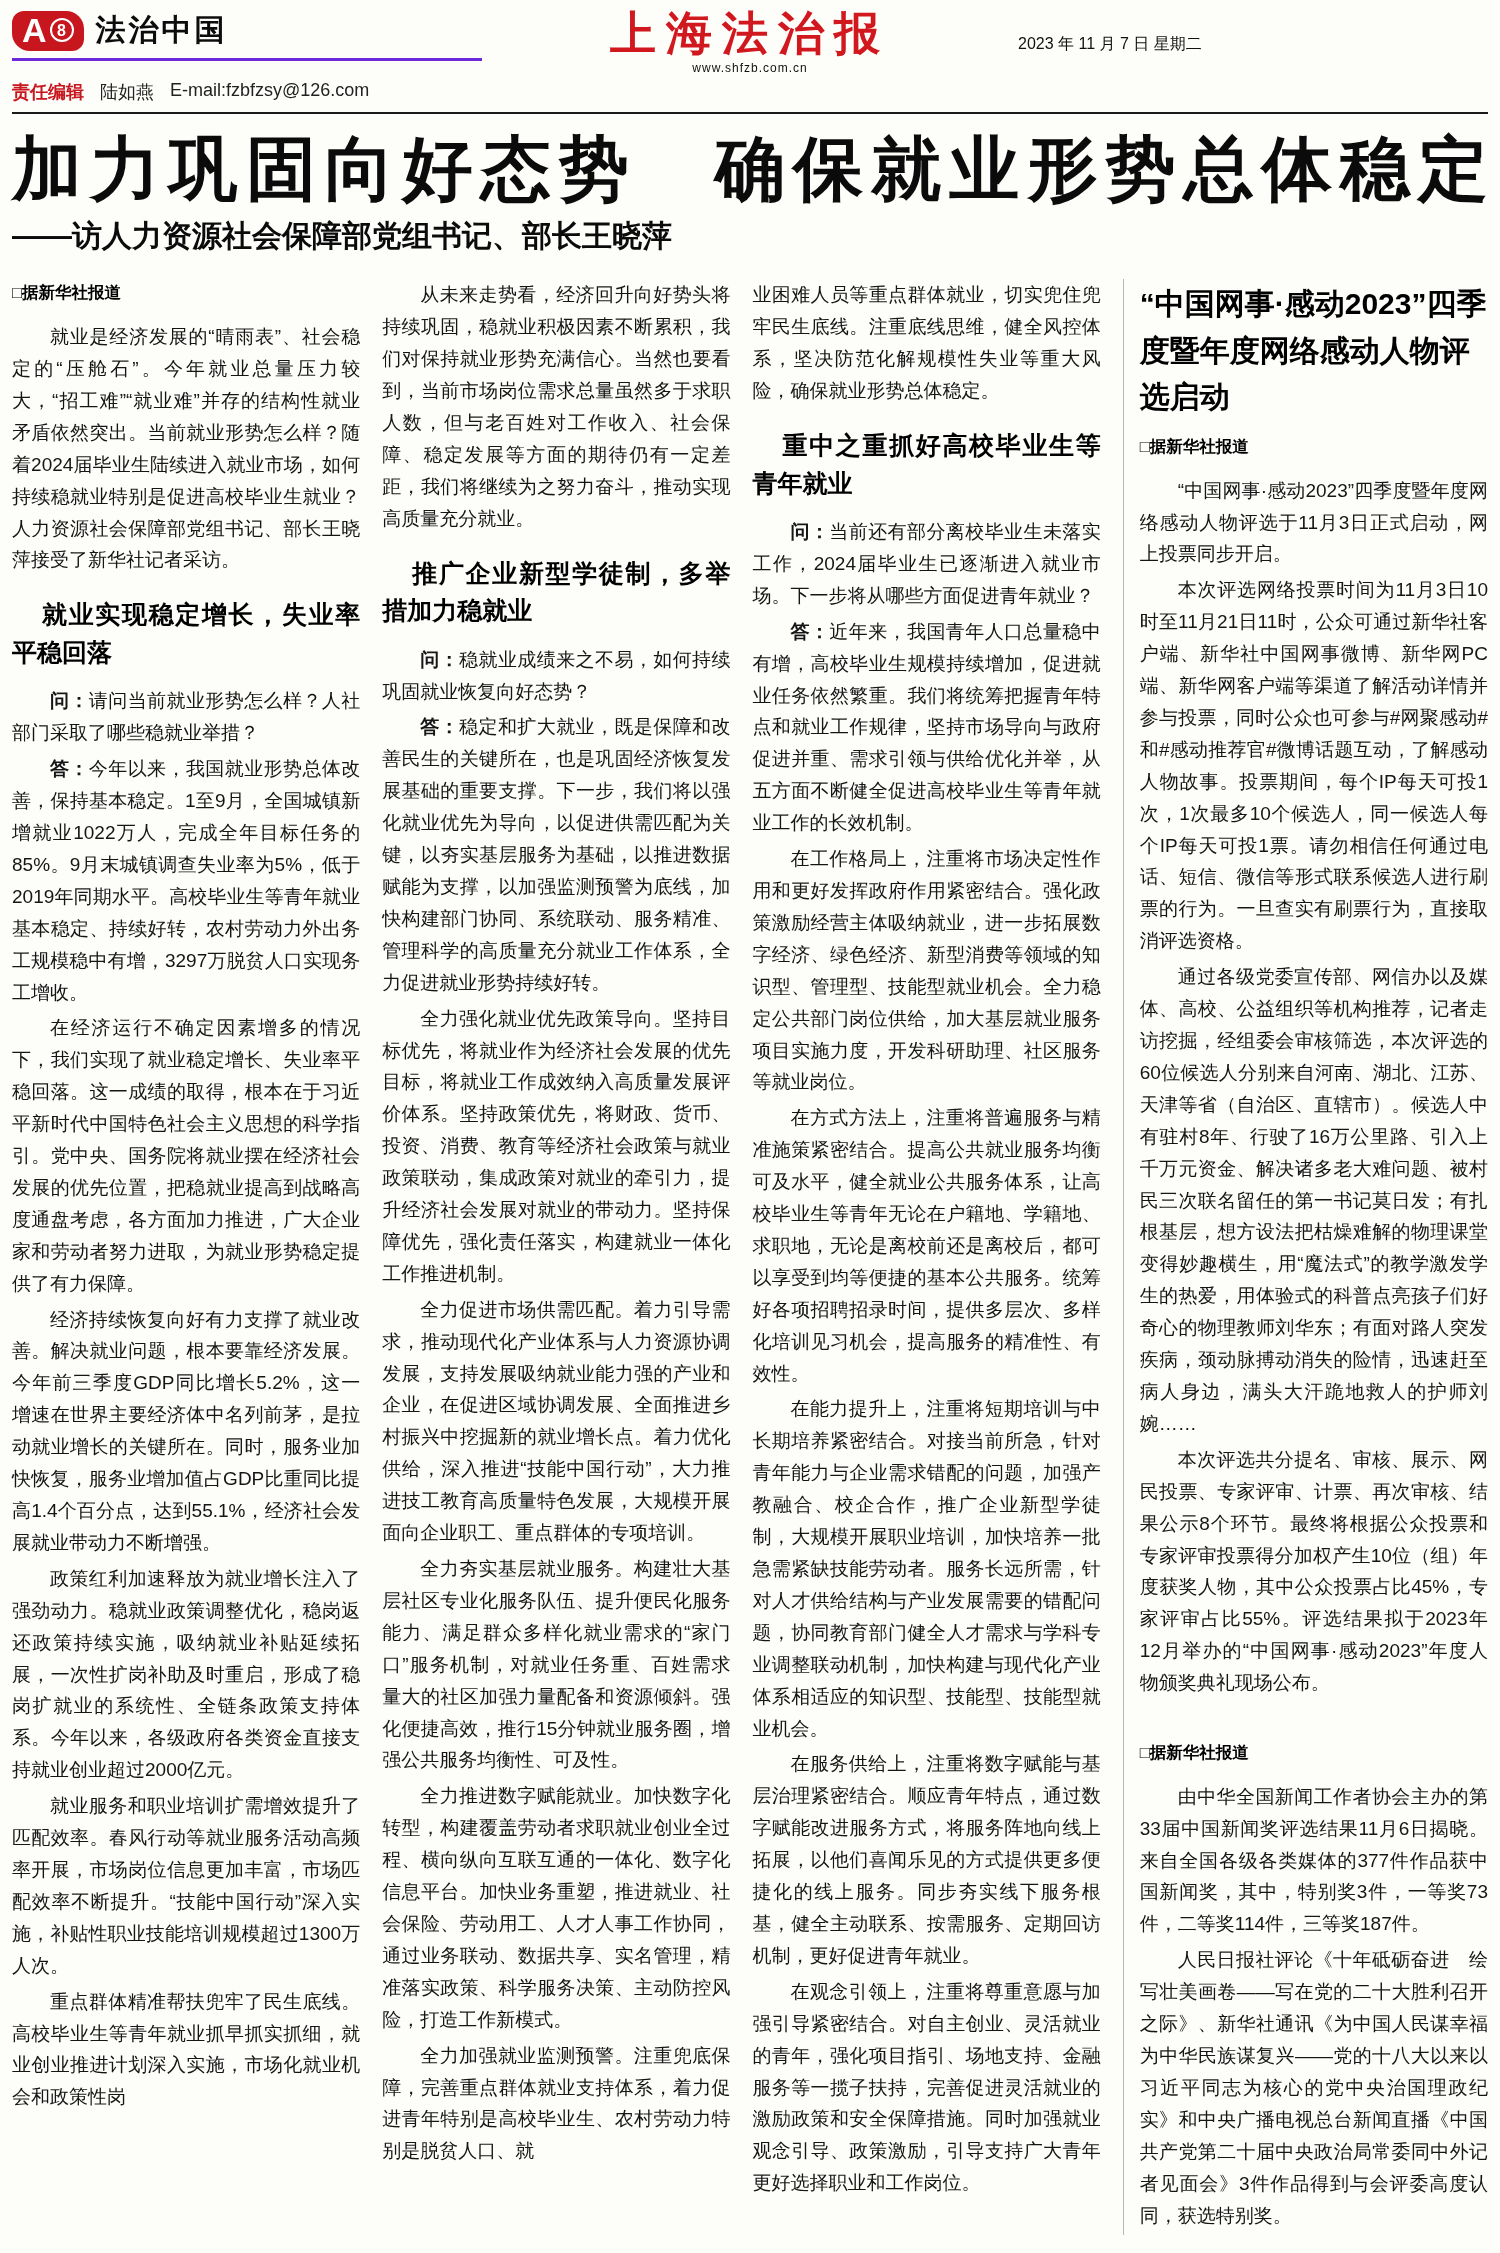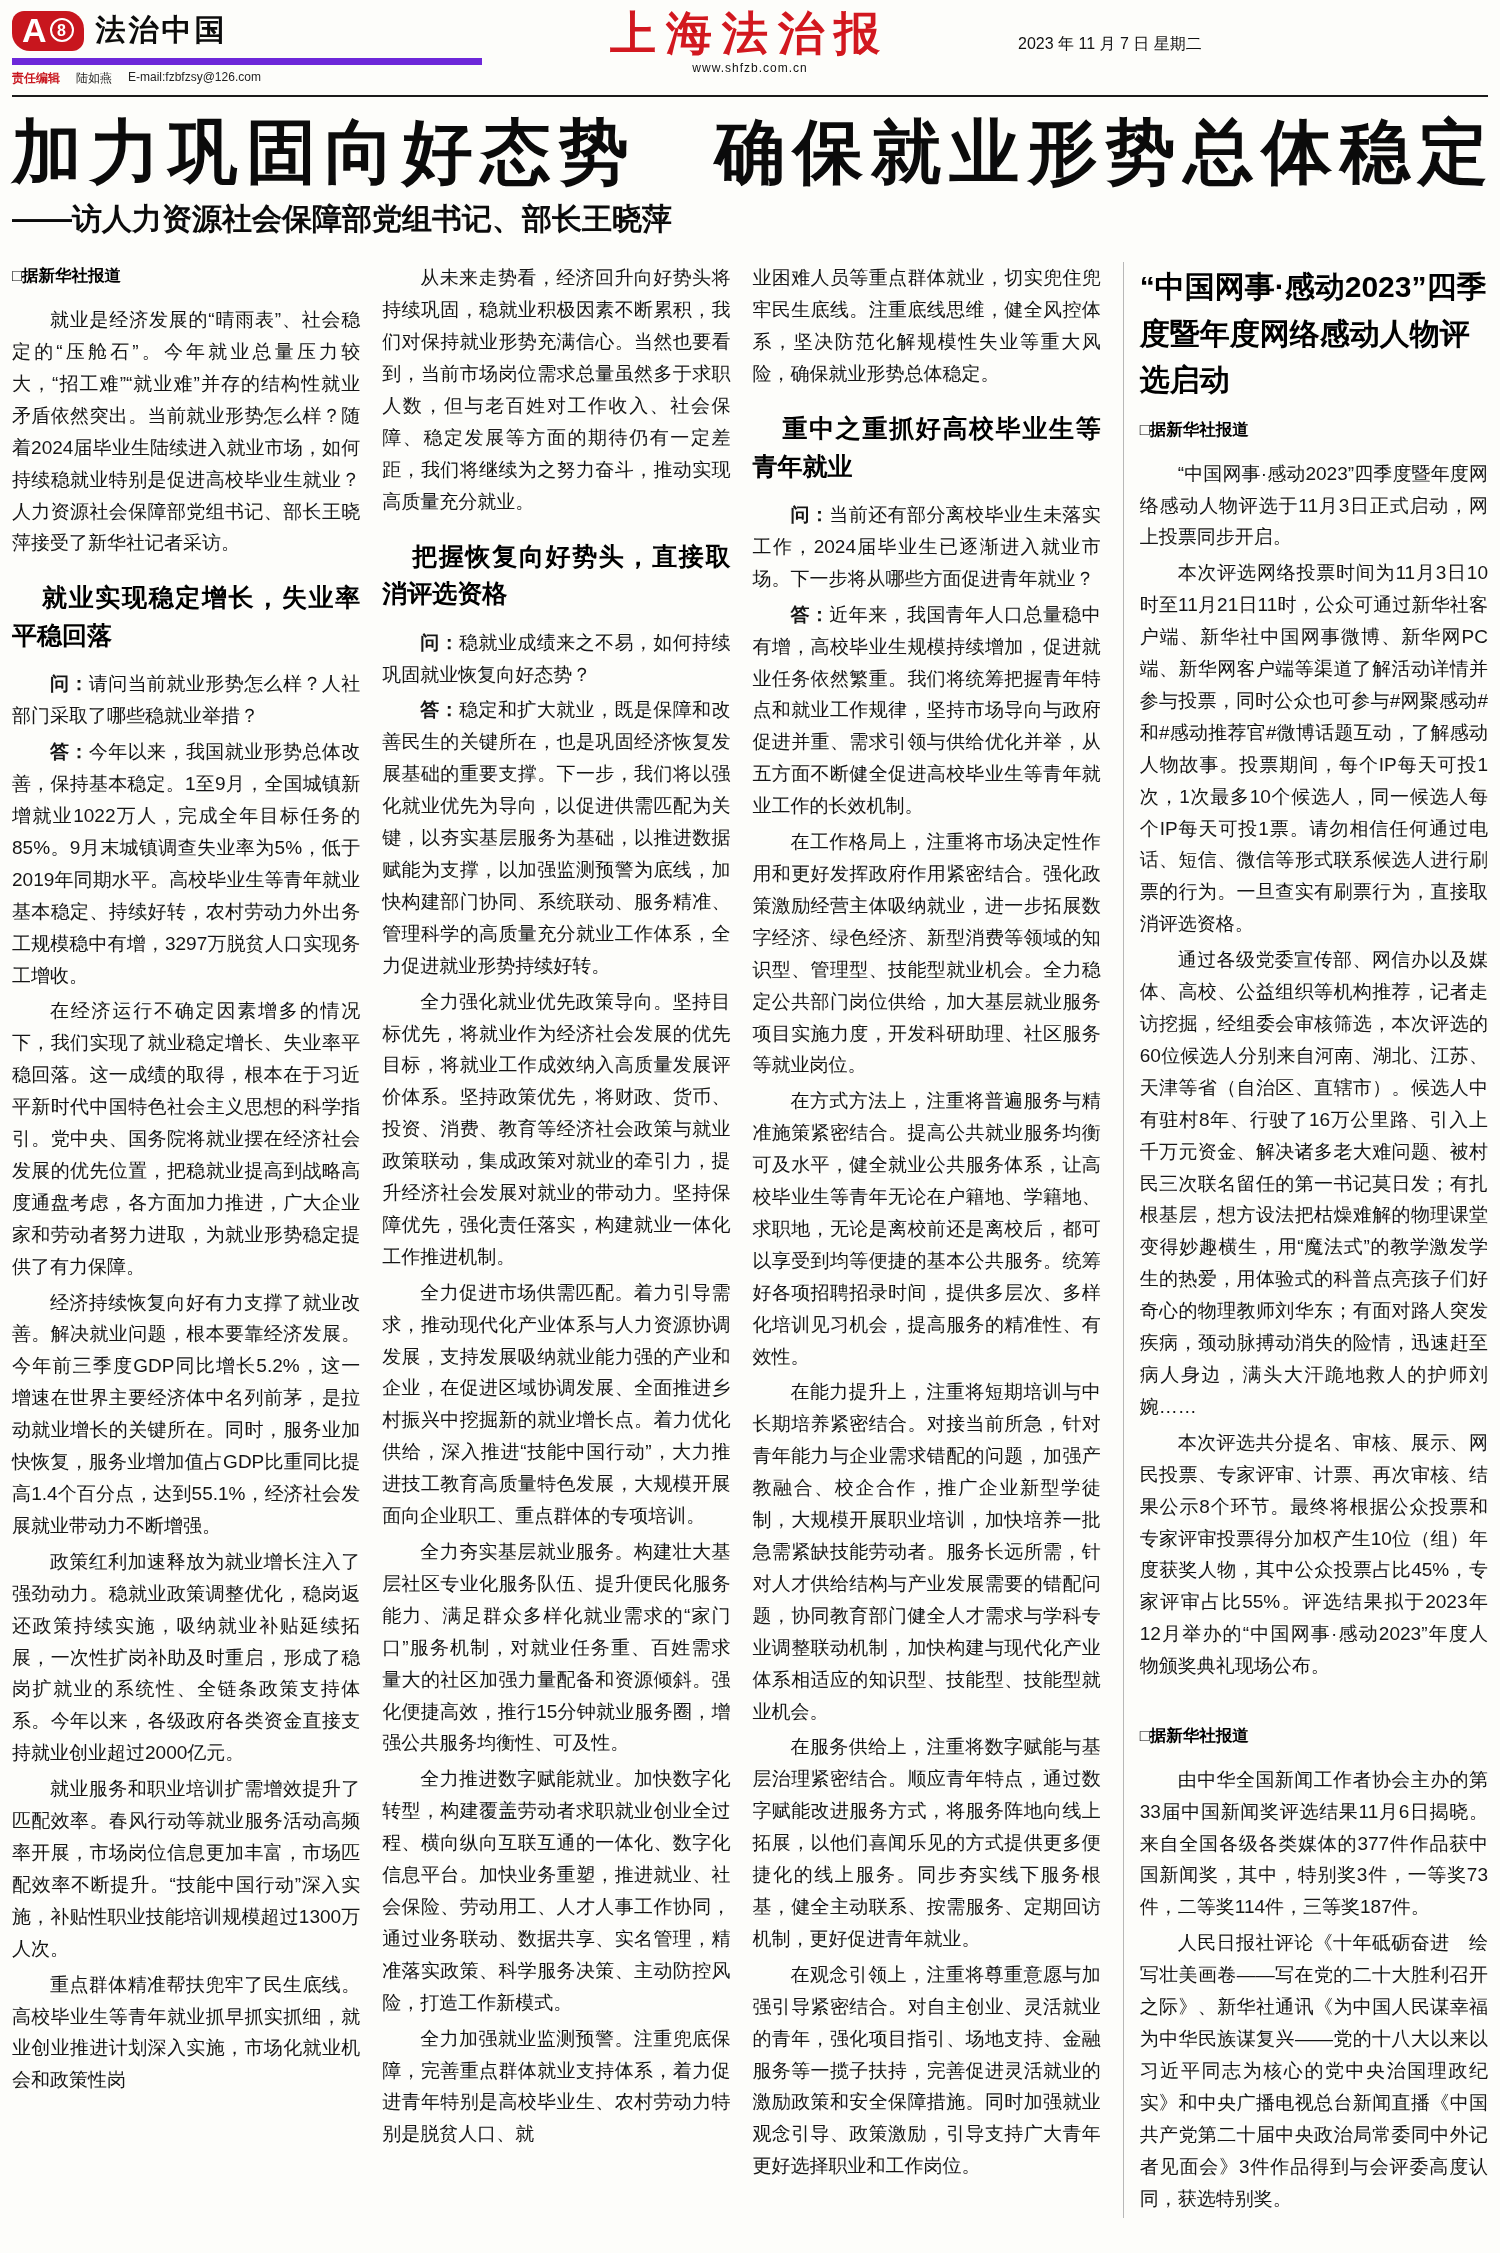--- a/index.html
+++ b/index.html
@@ -10,21 +10,21 @@
   .header{display:flex;justify-content:space-between;align-items:stretch;
           border-bottom:2px solid #1b1b1b;padding:2px 0 8px}
   .header-left{width:470px}
   .brand-row{display:flex;align-items:center;gap:12px}
   .page-badge{background:#c8161e;color:#fff;border-radius:12px 18px 12px 18px;
               padding:2px 10px 4px;display:flex;align-items:center;font-weight:800}
   .badge-a{font-size:34px;line-height:1}
   .badge-num{font-size:16px;width:24px;height:24px;border:2px solid #fff;border-radius:50%;
              text-align:center;line-height:21px;margin-left:3px;box-sizing:border-box}
   .section-title{font-size:30px;font-weight:900;letter-spacing:3px;color:#0c0c0c}
-  .editor-row{margin-top:7px;border-top:7px solid #6d28d9;padding-top:5px;font-size:12px;
+  .editor-row{margin-top:7px;border-top:3px solid #6d28d9;padding-top:19px;font-size:18px;
               display:flex;gap:16px;color:#222}
   .editor-label{color:#c8161e;font-weight:700}
   .header-center{flex:1;text-align:center}
   .masthead{font-family:"Liberation Serif",serif;color:#d2181f;font-size:46px;font-weight:900;
             letter-spacing:10px;line-height:1.05}
   .website{font-size:12px;font-weight:400;letter-spacing:1px;margin-top:3px;color:#111}
   .header-right{width:470px;padding-top:24px;font-size:16px;color:#111}
   
   .headline{font-size:70px;font-weight:900;line-height:1.12;margin:16px 0 8px;color:#0b0b0b;
             text-align:justify;text-align-last:justify}
@@ -85,21 +85,21 @@
         <p class="blk blk-q"><b>问：</b>请问当前就业形势怎么样？人社部门采取了哪些稳就业举措？</p>
         <p class="blk blk-a"><b>答：</b>今年以来，我国就业形势总体改善，保持基本稳定。1至9月，全国城镇新增就业1022万人，完成全年目标任务的85%。9月末城镇调查失业率为5%，低于2019年同期水平。高校毕业生等青年就业基本稳定、持续好转，农村劳动力外出务工规模稳中有增，3297万脱贫人口实现务工增收。</p>
         <p class="blk blk-p">在经济运行不确定因素增多的情况下，我们实现了就业稳定增长、失业率平稳回落。这一成绩的取得，根本在于习近平新时代中国特色社会主义思想的科学指引。党中央、国务院将就业摆在经济社会发展的优先位置，把稳就业提高到战略高度通盘考虑，各方面加力推进，广大企业家和劳动者努力进取，为就业形势稳定提供了有力保障。</p>
         <p class="blk blk-p">经济持续恢复向好有力支撑了就业改善。解决就业问题，根本要靠经济发展。今年前三季度GDP同比增长5.2%，这一增速在世界主要经济体中名列前茅，是拉动就业增长的关键所在。同时，服务业加快恢复，服务业增加值占GDP比重同比提高1.4个百分点，达到55.1%，经济社会发展就业带动力不断增强。</p>
         <p class="blk blk-p">政策红利加速释放为就业增长注入了强劲动力。稳就业政策调整优化，稳岗返还政策持续实施，吸纳就业补贴延续拓展，一次性扩岗补助及时重启，形成了稳岗扩就业的系统性、全链条政策支持体系。今年以来，各级政府各类资金直接支持就业创业超过2000亿元。</p>
         <p class="blk blk-p">就业服务和职业培训扩需增效提升了匹配效率。春风行动等就业服务活动高频率开展，市场岗位信息更加丰富，市场匹配效率不断提升。“技能中国行动”深入实施，补贴性职业技能培训规模超过1300万人次。</p>
         <p class="blk blk-p">重点群体精准帮扶兜牢了民生底线。高校毕业生等青年就业抓早抓实抓细，就业创业推进计划深入实施，市场化就业机会和政策性岗</p>
       </div>
     <div class="col">
         <p class="blk blk-p">从未来走势看，经济回升向好势头将持续巩固，稳就业积极因素不断累积，我们对保持就业形势充满信心。当然也要看到，当前市场岗位需求总量虽然多于求职人数，但与老百姓对工作收入、社会保障、稳定发展等方面的期待仍有一定差距，我们将继续为之努力奋斗，推动实现高质量充分就业。</p>
-        <p class="blk blk-subhead">把握恢复向好势头，直接取消评选资格</p>
+        <p class="blk blk-subhead">推广企业新型学徒制，多举措加力稳就业</p>
         <p class="blk blk-q"><b>问：</b>稳就业成绩来之不易，如何持续巩固就业恢复向好态势？</p>
         <p class="blk blk-a"><b>答：</b>稳定和扩大就业，既是保障和改善民生的关键所在，也是巩固经济恢复发展基础的重要支撑。下一步，我们将以强化就业优先为导向，以促进供需匹配为关键，以夯实基层服务为基础，以推进数据赋能为支撑，以加强监测预警为底线，加快构建部门协同、系统联动、服务精准、管理科学的高质量充分就业工作体系，全力促进就业形势持续好转。</p>
         <p class="blk blk-p">全力强化就业优先政策导向。坚持目标优先，将就业作为经济社会发展的优先目标，将就业工作成效纳入高质量发展评价体系。坚持政策优先，将财政、货币、投资、消费、教育等经济社会政策与就业政策联动，集成政策对就业的牵引力，提升经济社会发展对就业的带动力。坚持保障优先，强化责任落实，构建就业一体化工作推进机制。</p>
         <p class="blk blk-p">全力促进市场供需匹配。着力引导需求，推动现代化产业体系与人力资源协调发展，支持发展吸纳就业能力强的产业和企业，在促进区域协调发展、全面推进乡村振兴中挖掘新的就业增长点。着力优化供给，深入推进“技能中国行动”，大力推进技工教育高质量特色发展，大规模开展面向企业职工、重点群体的专项培训。</p>
         <p class="blk blk-p">全力夯实基层就业服务。构建壮大基层社区专业化服务队伍、提升便民化服务能力、满足群众多样化就业需求的“家门口”服务机制，对就业任务重、百姓需求量大的社区加强力量配备和资源倾斜。强化便捷高效，推行15分钟就业服务圈，增强公共服务均衡性、可及性。</p>
         <p class="blk blk-p">全力推进数字赋能就业。加快数字化转型，构建覆盖劳动者求职就业创业全过程、横向纵向互联互通的一体化、数字化信息平台。加快业务重塑，推进就业、社会保险、劳动用工、人才人事工作协同，通过业务联动、数据共享、实名管理，精准落实政策、科学服务决策、主动防控风险，打造工作新模式。</p>
         <p class="blk blk-p">全力加强就业监测预警。注重兜底保障，完善重点群体就业支持体系，着力促进青年特别是高校毕业生、农村劳动力特别是脱贫人口、就</p>
       </div>
     <div class="col">
         <p class="blk blk-cont">业困难人员等重点群体就业，切实兜住兜牢民生底线。注重底线思维，健全风控体系，坚决防范化解规模性失业等重大风险，确保就业形势总体稳定。</p>

